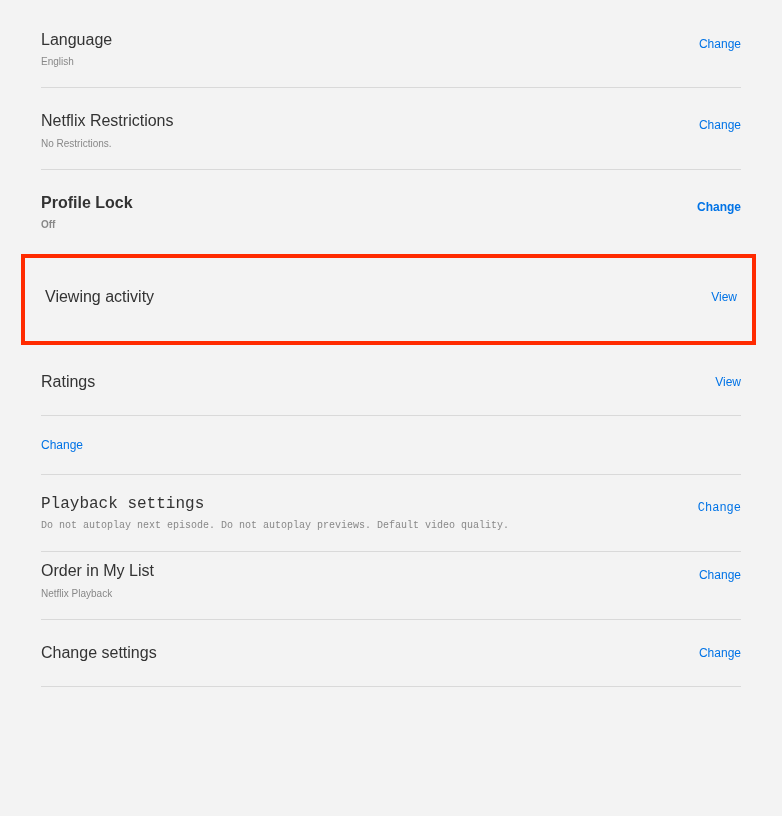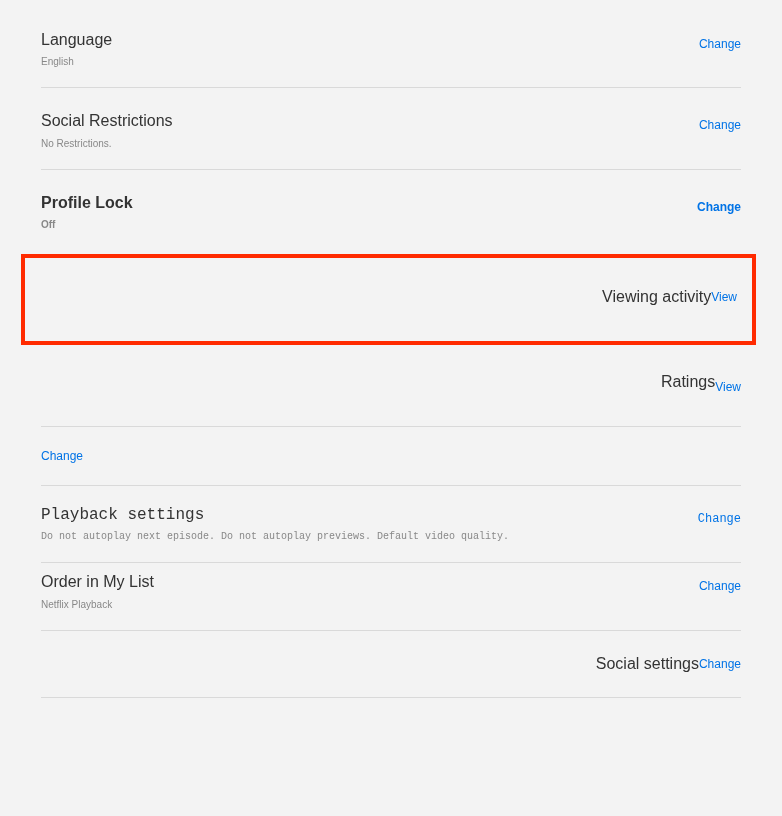--- a/index.html
+++ b/index.html
@@ -65,39 +65,38 @@
       padding-top: 0;
     }
     .row-single-line .setting-action {
       padding-top: 0;
       align-self: center;
     }
     .row-single-line {
       align-items: center;
       padding-top: 22px;
       padding-bottom: 22px;
-      text-align: right;
     }
   </style>
 </head>
 <body>
 
 <div class="settings-list">
 
   <div class="setting-row">
     <div class="setting-left">
       <div class="setting-title">Language</div>
       <div class="setting-subtitle">English</div>
     </div>
     <div class="setting-action">Change</div>
   </div>
 
   <div class="setting-row" style="padding-top:22px;">
     <div class="setting-left">
-      <div class="setting-title">Social Restrictions</div>
+      <div class="setting-title">Netflix Restrictions</div>
       <div class="setting-subtitle">No Restrictions.</div>
     </div>
     <div class="setting-action">Change</div>
   </div>
 
   <div class="setting-row no-border" style="padding-top:22px; padding-bottom:10px;font-weight:bold;">
     <div class="setting-left">
       <div class="setting-title">Profile Lock</div>
       <div class="setting-subtitle">Off</div>
     </div>
@@ -108,21 +107,21 @@
     <div class="setting-row row-single-line" style="padding:0;">
       <div class="setting-left">
         <div class="setting-title" style="margin-bottom:0;">Viewing activity</div>
       </div>
       <div class="setting-action">View</div>
     </div>
   </div>
 
   <div class="setting-row row-single-line" style="padding-top:26px;">
     <div class="setting-left">
-      <div class="setting-title" style="margin-bottom:11px;">Ratings</div>
+      <div class="setting-title" style="margin-bottom:0;">Ratings</div>
     </div>
     <div class="setting-action">View</div>
   </div>
 
   <div class="setting-row row-single-line">
     <div class="setting-action">Change</div>
   </div>
 
   <div class="setting-row" style="padding-top:18px;font-family:Liberation Mono, monospace;">
     <div class="setting-left">
@@ -135,18 +134,18 @@
   <div class="setting-row" style="padding-top:8px;">
     <div class="setting-left">
       <div class="setting-title">Order in My List</div>
       <div class="setting-subtitle">Netflix Playback</div>
     </div>
     <div class="setting-action">Change</div>
   </div>
 
   <div class="setting-row row-single-line">
     <div class="setting-left">
-      <div class="setting-title" style="margin-bottom:0;">Social settings</div>
+      <div class="setting-title" style="margin-bottom:0;">Change settings</div>
     </div>
     <div class="setting-action">Change</div>
   </div>
 
 </div>
 
 </body></html>

